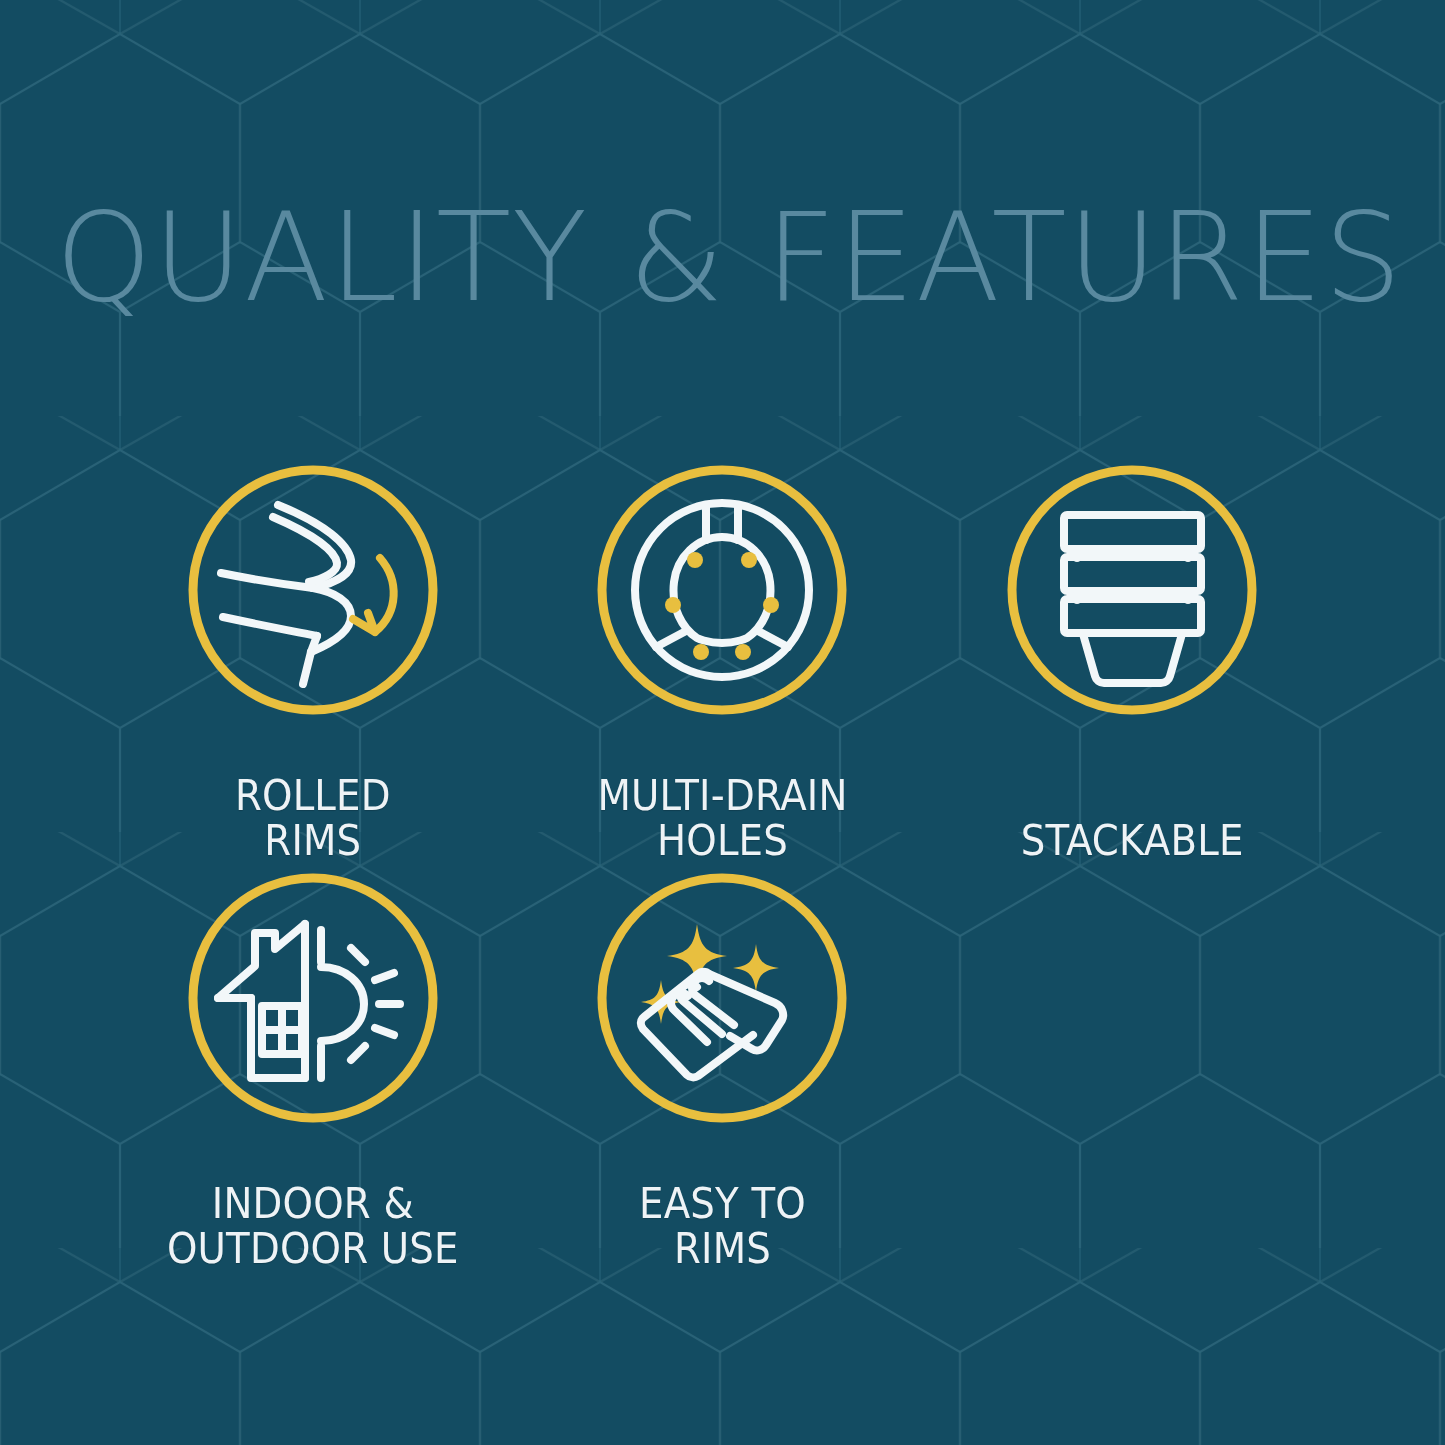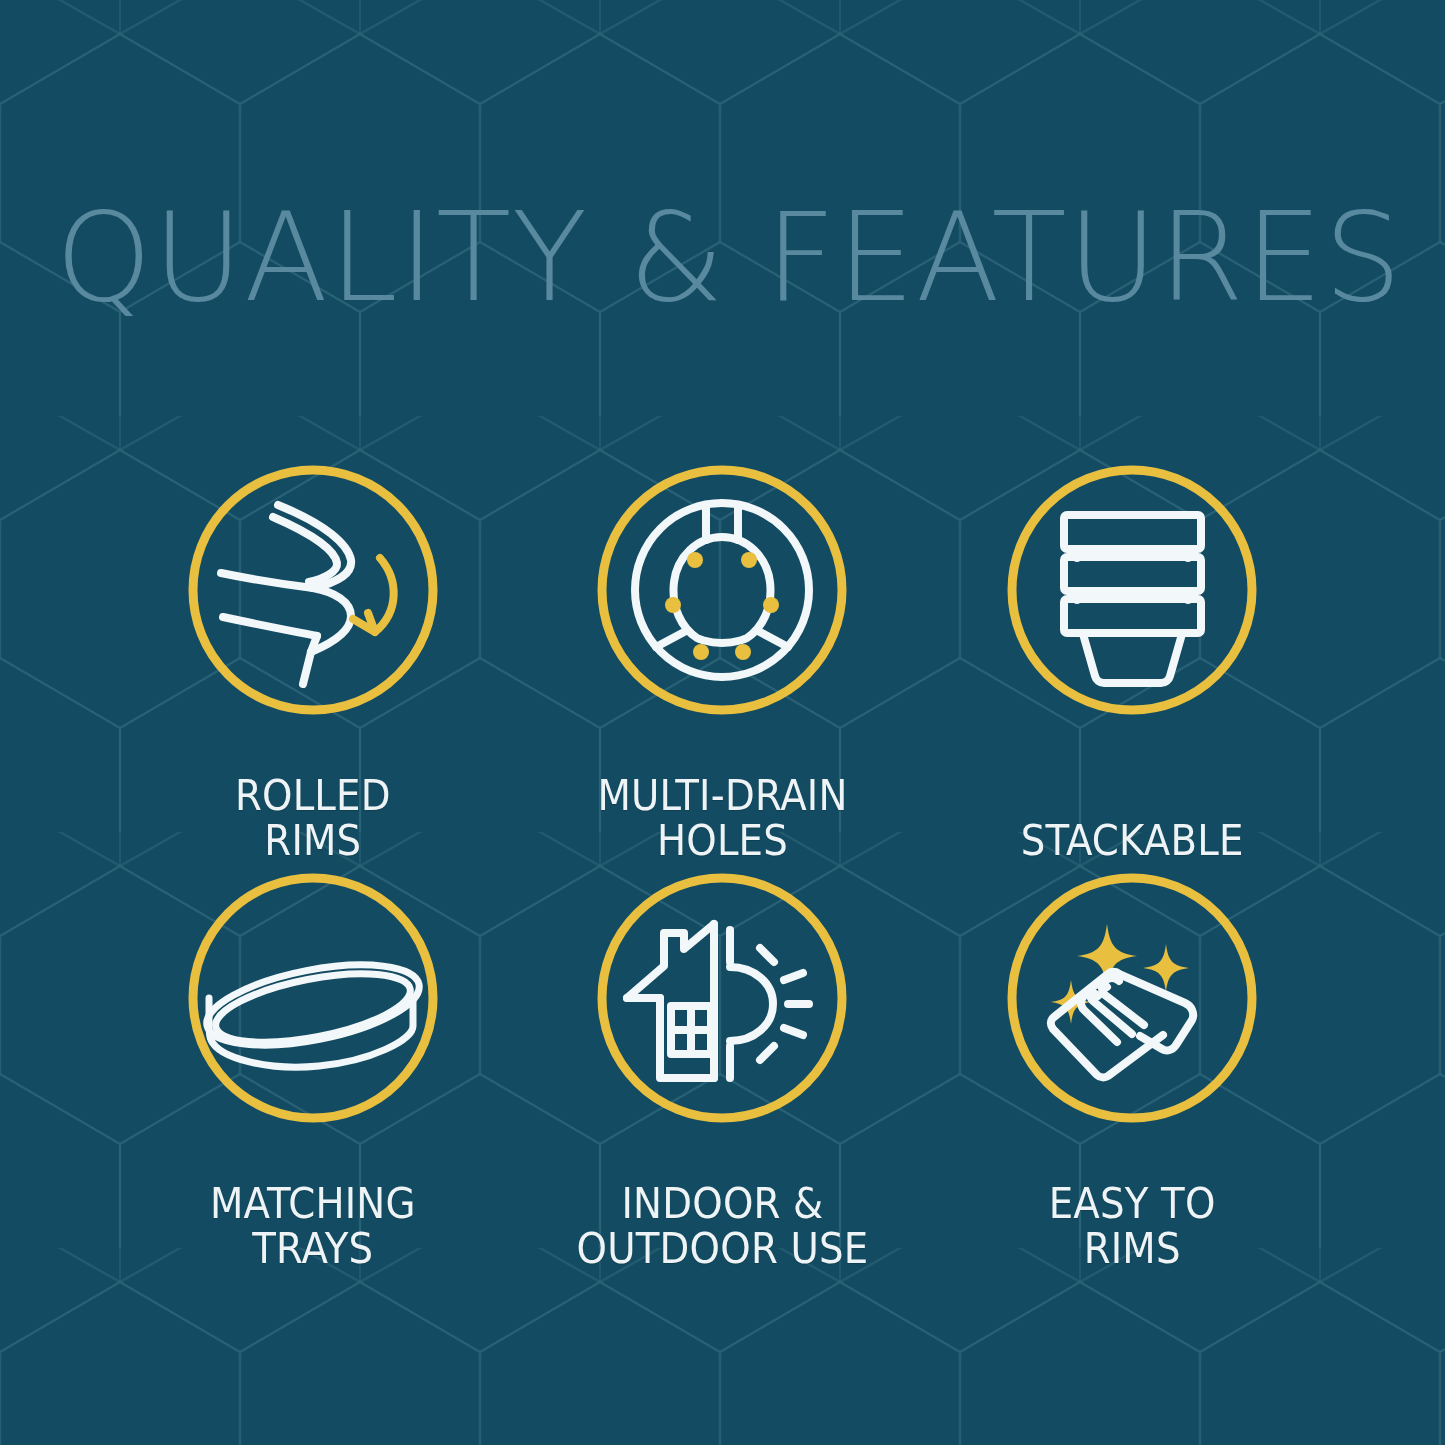--- a/index.html
+++ b/index.html
@@ -181,37 +181,20 @@
             <path d="M73 132 L73 138"></path>
               <path d="M184 132 L184 138"></path>
             <path d="M79 172 L91 214 C92 218 96 221 100 221 L157 221
                      C161 221 165 218 166 214 L178 172"></path>
           </g>
         </svg>
       </div>
       <div class="feature-label">STACKABLE</div>
     </div>
 
-    <div class="feature">
-      <div class="badge">
-        <svg viewBox="0 0 256 256">
-          <circle cx="128" cy="128" r="120" fill="none" stroke="#e8bf3f" stroke-width="9"></circle>
-          <g fill="none" stroke="#f2f7f9" stroke-width="7" stroke-linejoin="round" stroke-linecap="round">
-            <ellipse cx="128" cy="135" rx="108" ry="35" transform="rotate(-11 128 135)"></ellipse>
-            <ellipse cx="128" cy="138" rx="99" ry="29" transform="rotate(-11 128 138)"></ellipse>
-            <path d="M24 153 C24 153 24 166 26 170
-                     C34 188 82 201 134 196
-                     C186 191 228 170 228 156 L228 128"></path>
-            <path d="M24 128 L24 153"></path>
-          </g>
-        </svg>
-      </div>
-      <div class="feature-label">MATCHING
-TRAYS</div>
-    </div>
 
     <div class="feature">
       <div class="badge">
         <svg viewBox="0 0 256 256">
           <circle cx="128" cy="128" r="120" fill="none" stroke="#e8bf3f" stroke-width="9"></circle>
           <g fill="none" stroke="#f2f7f9" stroke-width="8" stroke-linejoin="round" stroke-linecap="round">
             <path d="M33 128 L70 96 L70 63 L90 63 L90 79 L120 54 L120 208 L66 208 L66 128 Z"></path>
             <path d="M66 128 L33 128"></path>
             <path d="M120 54 L120 208"></path>
             <rect x="77" y="136" width="40" height="48"></rect>

